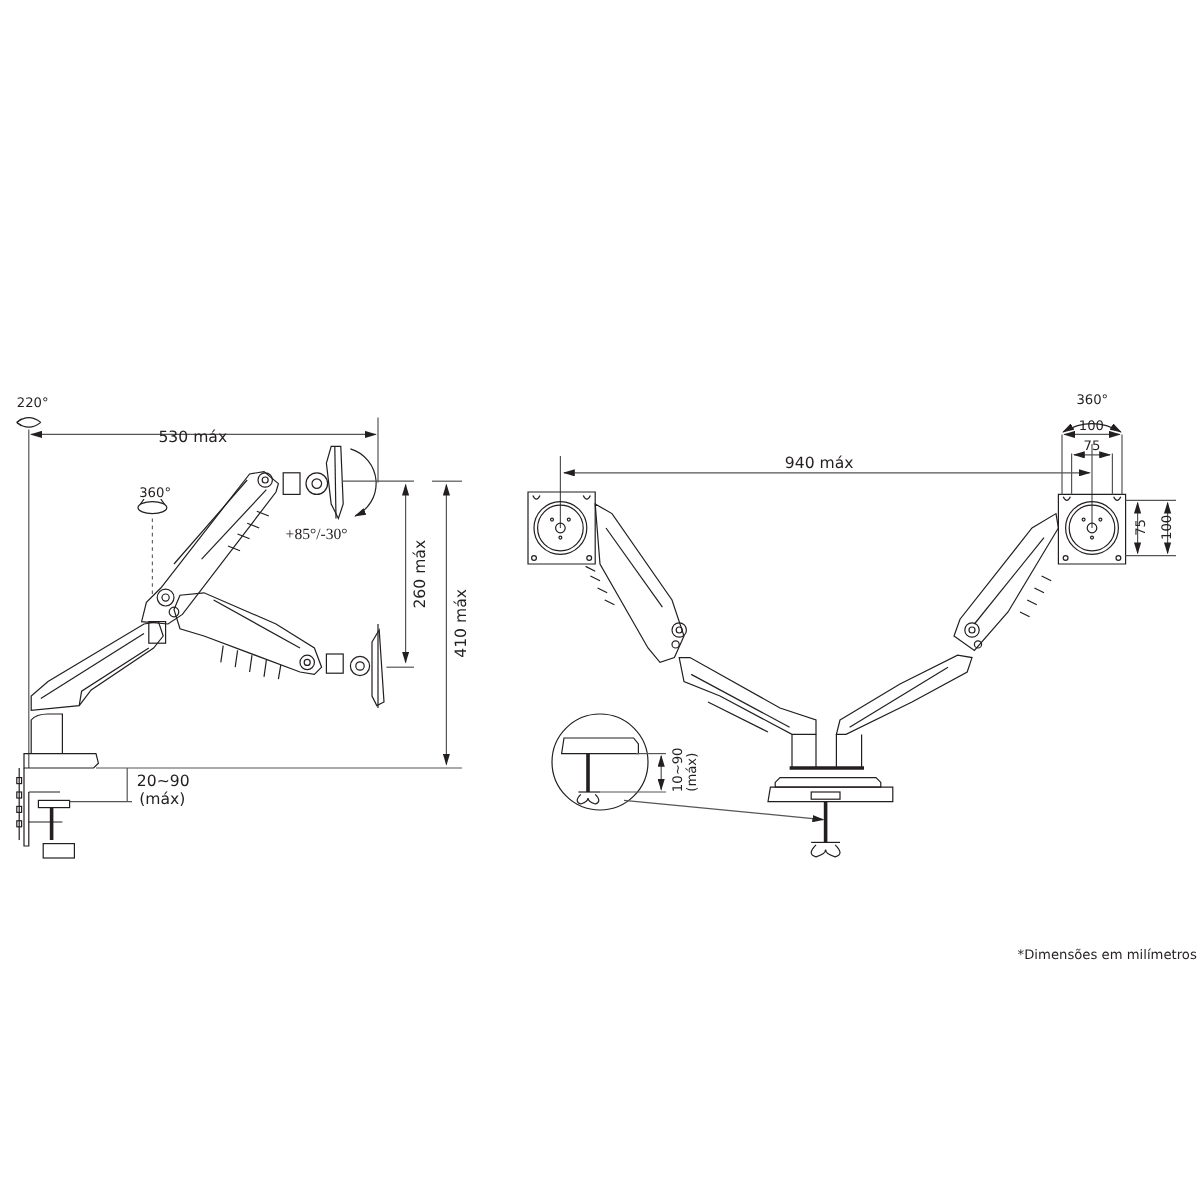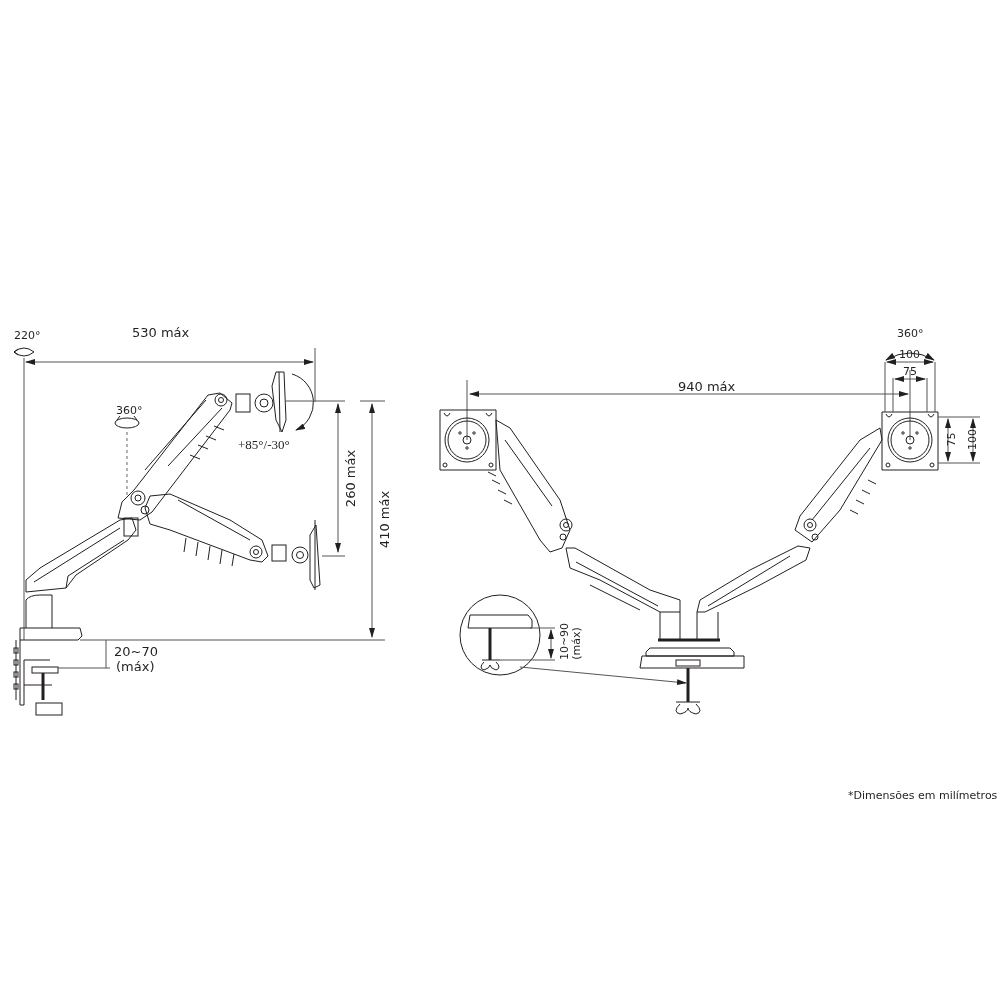--- a/index.html
+++ b/index.html
@@ -200,29 +200,29 @@
       </g>
       <line x1="530" y1="628" x2="555" y2="628" stroke="#555"></line>
       <line x1="500" y1="660" x2="555" y2="660" stroke="#555"></line>
       <line x1="551" y1="630" x2="551" y2="658" marker-start="url(#arrs)" marker-end="url(#arr)" stroke="#555"></line>
       <line x1="520" y1="667" x2="686" y2="683" stroke="#555" marker-end="url(#arr)"></line>
     </g>
   </svg>
 
   
   <span class="lbl sm" style="left:14px;top:330px;">220°</span>
-  <span class="lbl md" style="left:132px;top:326px;">530 máx</span>
+  <span class="lbl md" style="left:132px;top:358px;">530 máx</span>
   <span class="lbl sm" style="left:116px;top:405px;">360°</span>
   <span class="lbl md" style="left:238px;top:438px;font-family:Liberation Serif, serif;">+85°/-30°</span>
   <span class="lbl md rot" style="left:322px;top:472px;">260 máx</span>
   <span class="lbl md rot" style="left:356px;top:513px;">410 máx</span>
-  <span class="lbl md" style="left:114px;top:645px;">20~70</span>
+  <span class="lbl md" style="left:114px;top:645px;">20~90</span>
   <span class="lbl md" style="left:116px;top:660px;">(máx)</span>
 
-  <span class="lbl md" style="left:678px;top:380px;">940 máx</span>
+  <span class="lbl md" style="left:654px;top:380px;">940 máx</span>
   <span class="lbl sm" style="left:897px;top:328px;">360°</span>
   <span class="lbl sm" style="left:899px;top:349px;">100</span>
   <span class="lbl sm" style="left:903px;top:366px;">75</span>
   <span class="lbl sm rot" style="left:944px;top:434px;">75</span>
   <span class="lbl sm rot" style="left:962px;top:434px;">100</span>
   <span class="lbl sm rot" style="left:546px;top:636px;">10~90</span>
   <span class="lbl sm rot" style="left:560px;top:638px;">(máx)</span>
 
   <span class="lbl note" style="left:848px;top:790px;">*Dimensões em milímetros</span>
 </div>

